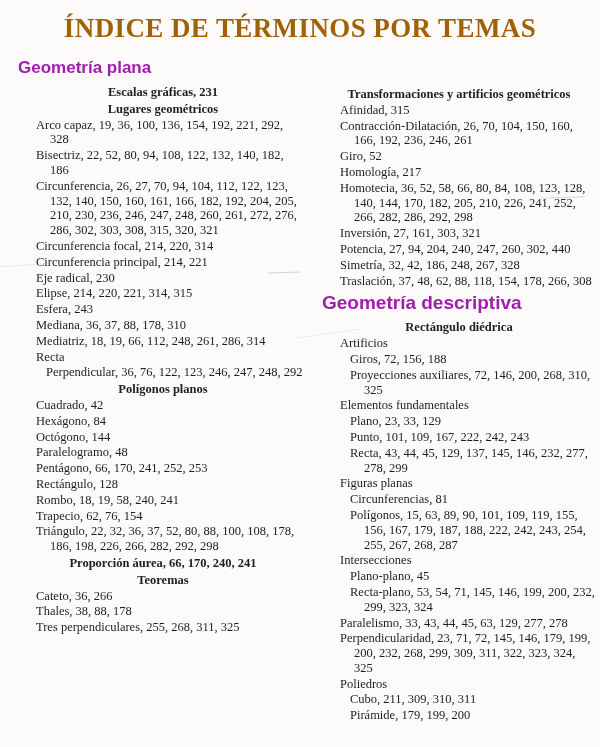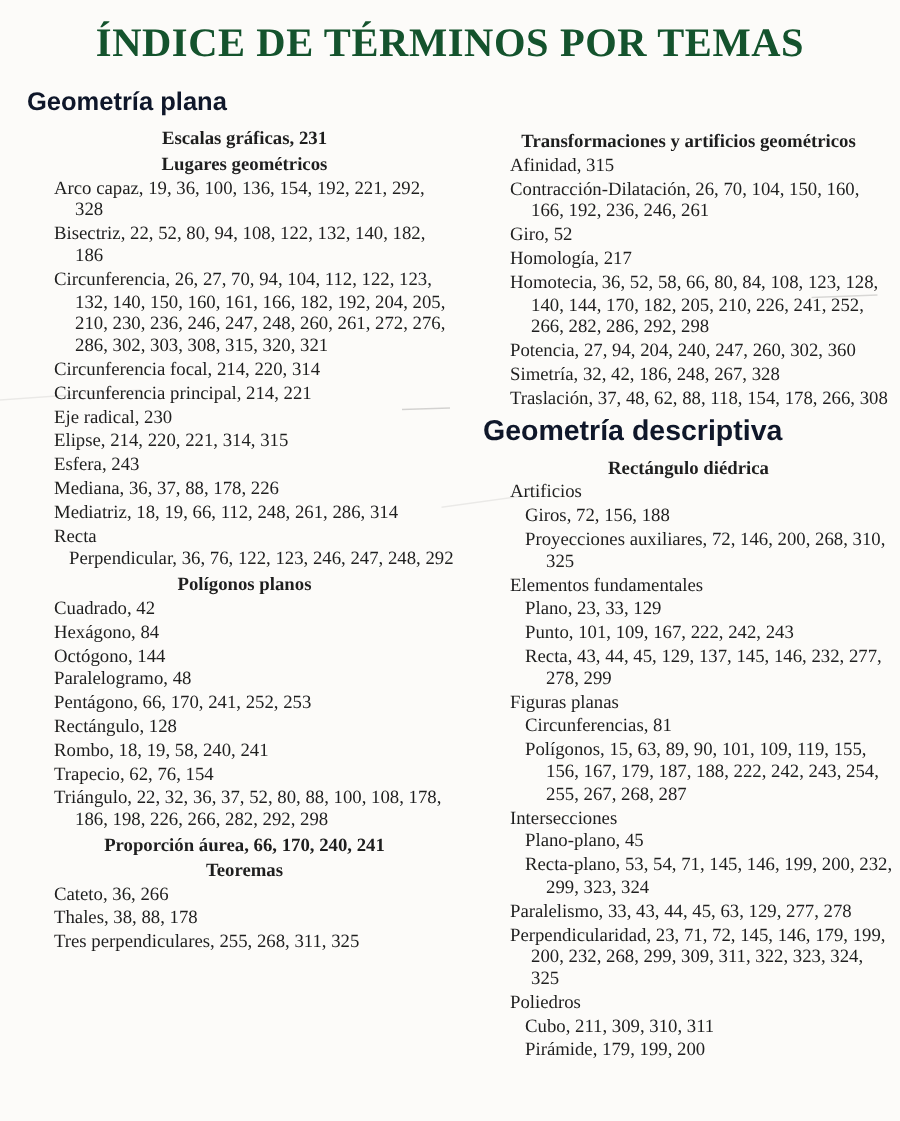--- a/index.html
+++ b/index.html
@@ -10,33 +10,33 @@
     color: #1e1e1e;
     overflow: hidden;
   }
   .page { position: relative; width: 600px; height: 747px; }
   .title {
     margin: 13px 0 0 0;
     text-align: center;
     font-size: 27px;
     font-weight: 700;
     letter-spacing: 0.4px;
-    color: #14532d;
+    color: #a16207;
   }
   .cols {
     display: flex;
     margin-top: 14px;
     padding-left: 18px;
   }
   .col-left  { width: 290px; margin-right: 14px; }
   .col-right { width: 274px; padding-top: 27px; }
   .sans-h {
     font-family: "Liberation Sans", sans-serif;
     font-weight: 700;
-    color: #0f172a;
+    color: #a21caf;
     margin: 0 0 7px 0;
   }
   .h-plana { font-size: 17px; }
   .h-descr { font-size: 19px; margin-top: 4px; margin-bottom: 6px; }
   .entries p {
     font-size: 12.5px;
     line-height: 14.8px;
     margin: 0;
   }
   
@@ -71,21 +71,21 @@
       <p class="e0">Escalas gráficas, 231</p>
       <p class="e0">Lugares geométricos</p>
       <p class="e1">Arco capaz, 19, 36, 100, 136, 154, 192, 221, 292, 328</p>
       <p class="e1">Bisectriz, 22, 52, 80, 94, 108, 122, 132, 140, 182, 186</p>
       <p class="e1">Circunferencia, 26, 27, 70, 94, 104, 112, 122, 123, 132, 140, 150, 160, 161, 166, 182, 192, 204, 205, 210, 230, 236, 246, 247, 248, 260, 261, 272, 276, 286, 302, 303, 308, 315, 320, 321</p>
       <p class="e1">Circunferencia focal, 214, 220, 314</p>
       <p class="e1">Circunferencia principal, 214, 221</p>
       <p class="e1">Eje radical, 230</p>
       <p class="e1">Elipse, 214, 220, 221, 314, 315</p>
       <p class="e1">Esfera, 243</p>
-      <p class="e1">Mediana, 36, 37, 88, 178, 226</p>
+      <p class="e1">Mediana, 36, 37, 88, 178, 310</p>
       <p class="e1">Mediatriz, 18, 19, 66, 112, 248, 261, 286, 314</p>
       <p class="e1">Recta</p>
       <p class="e2">Perpendicular, 36, 76, 122, 123, 246, 247, 248, 292</p>
       <p class="e0">Polígonos planos</p>
       <p class="e1">Cuadrado, 42</p>
       <p class="e1">Hexágono, 84</p>
       <p class="e1">Octógono, 144</p>
       <p class="e1">Paralelogramo, 48</p>
       <p class="e1">Pentágono, 66, 170, 241, 252, 253</p>
       <p class="e1">Rectángulo, 128</p>
@@ -99,21 +99,22 @@
       <p class="e1">Tres perpendiculares, 255, 268, 311, 325</p>
     </div>
 
     <div class="col-right entries">
       <p class="e0">Transformaciones y artificios geométricos</p>
       <p class="e1">Afinidad, 315</p>
       <p class="e1">Contracción-Dilatación, 26, 70, 104, 150, 160, 166, 192, 236, 246, 261</p>
       <p class="e1">Giro, 52</p>
       <p class="e1">Homología, 217</p>
       <p class="e1">Homotecia, 36, 52, 58, 66, 80, 84, 108, 123, 128, 140, 144, 170, 182, 205, 210, 226, 241, 252, 266, 282, 286, 292, 298</p>
-      <p class="e1">Potencia, 27, 94, 204, 240, 247, 260, 302, 360</p>
+      <p class="e1">Inversión, 27, 161, 303, 321</p>
+      <p class="e1">Potencia, 27, 94, 204, 240, 247, 260, 302, 440</p>
       <p class="e1">Simetría, 32, 42, 186, 248, 267, 328</p>
       <p class="e1">Traslación, 37, 48, 62, 88, 118, 154, 178, 266, 308</p>
 
       <h2 class="sans-h h-descr">Geometría descriptiva</h2>
       <p class="e0">Rectángulo diédrica</p>
       <p class="e1">Artificios</p>
       <p class="e2">Giros, 72, 156, 188</p>
       <p class="e2">Proyecciones auxiliares, 72, 146, 200, 268, 310, 325</p>
       <p class="e1">Elementos fundamentales</p>
       <p class="e2">Plano, 23, 33, 129</p>

